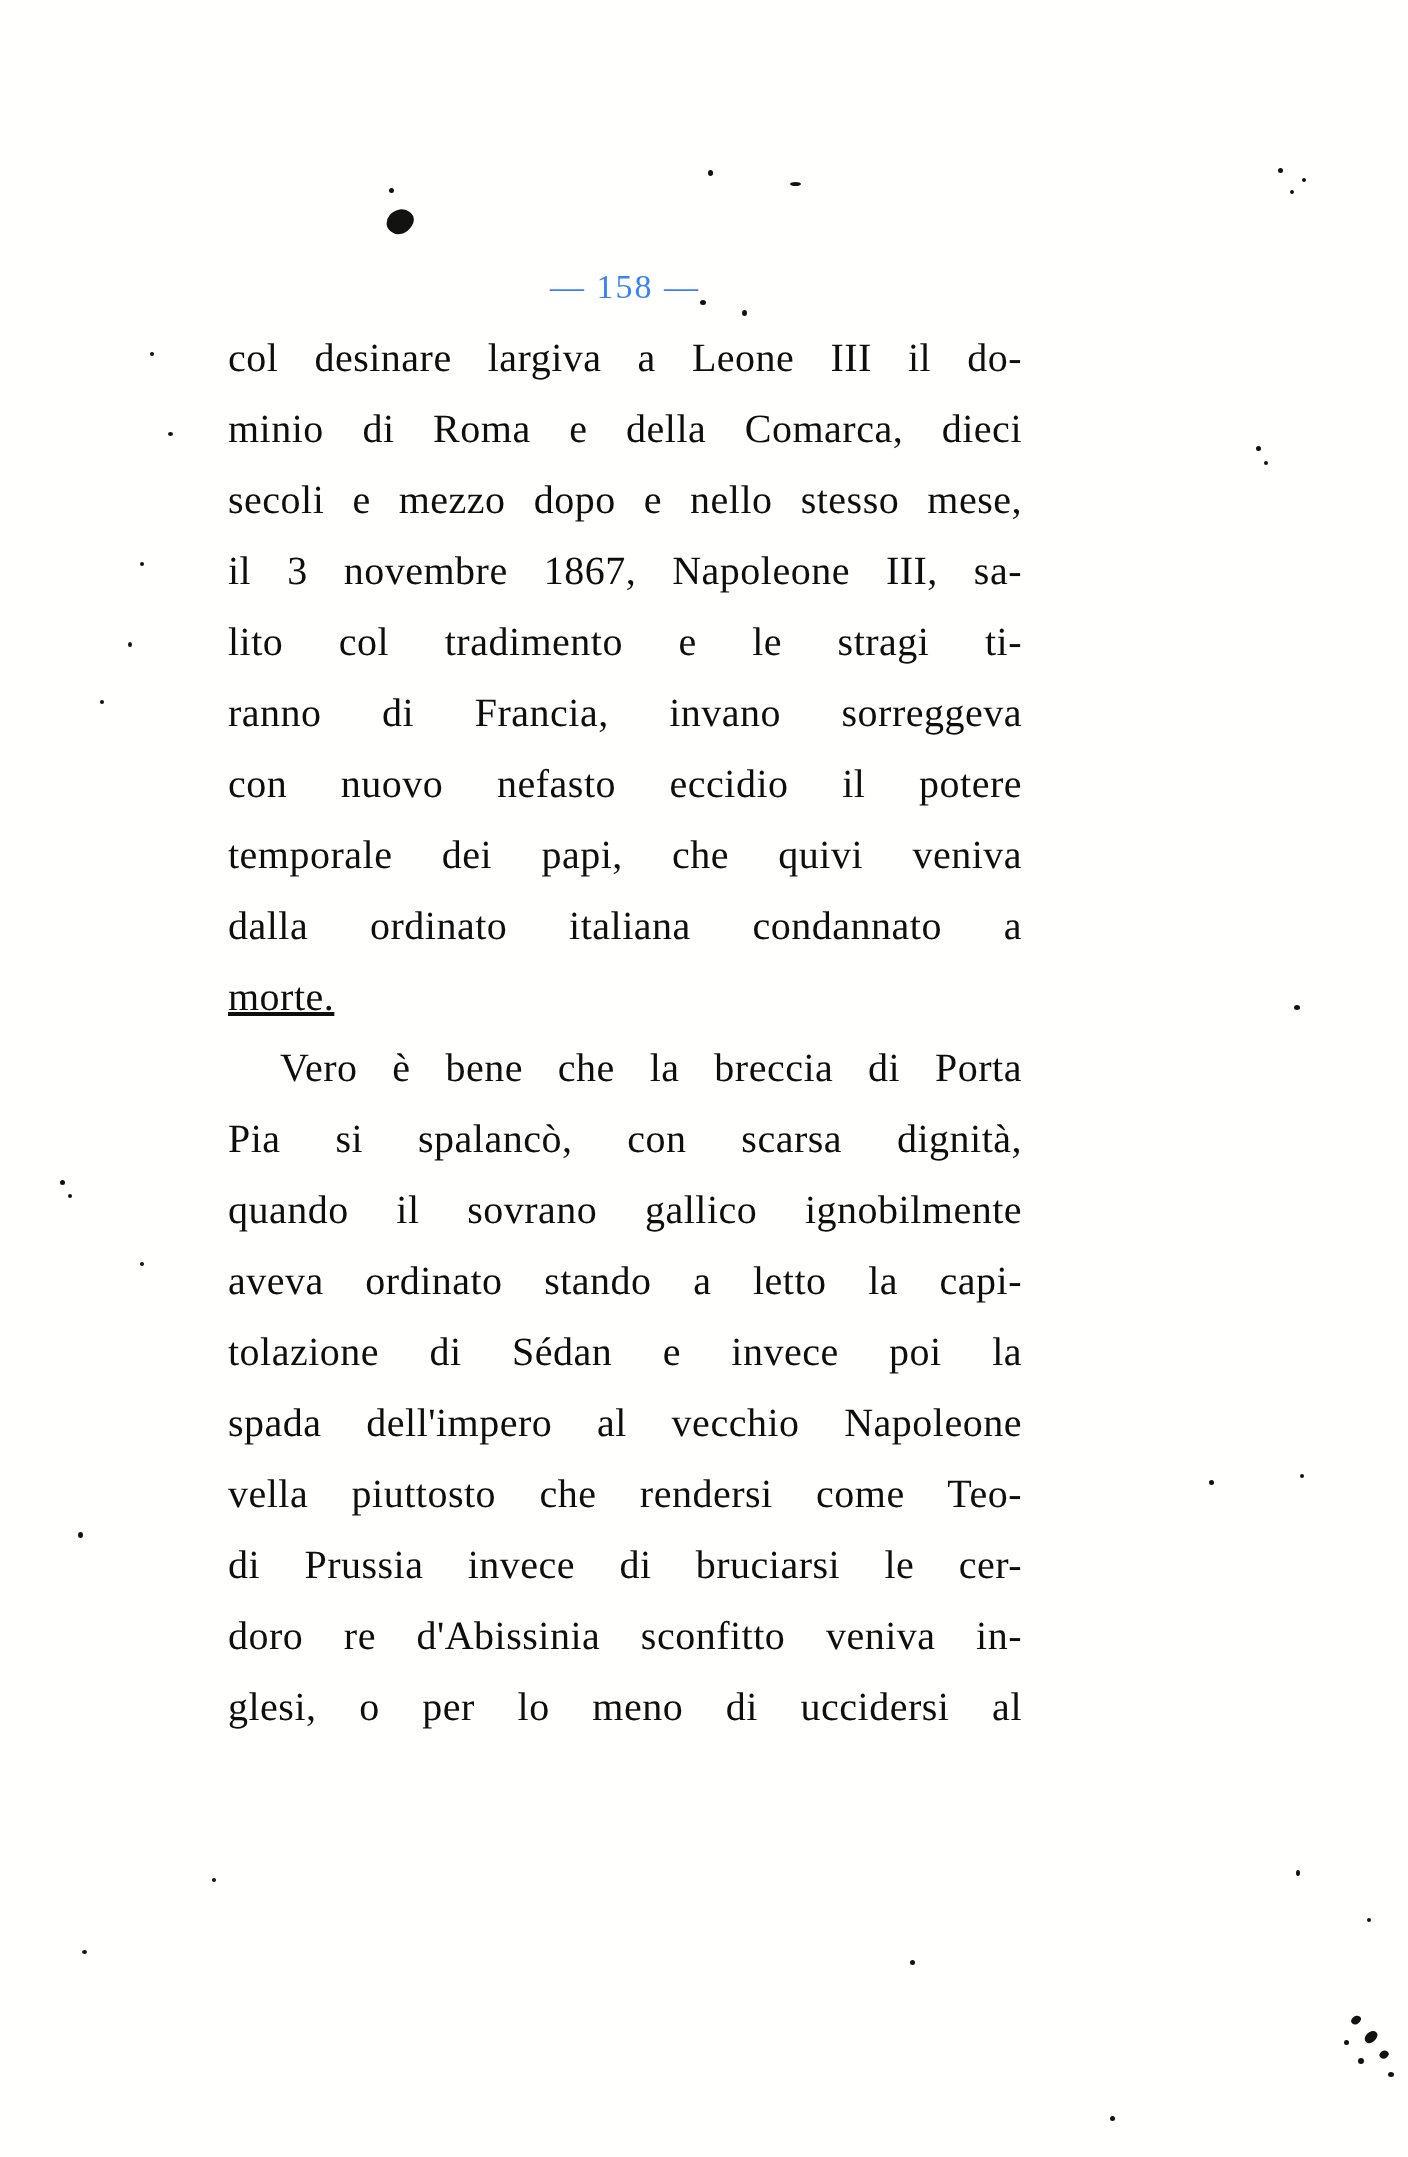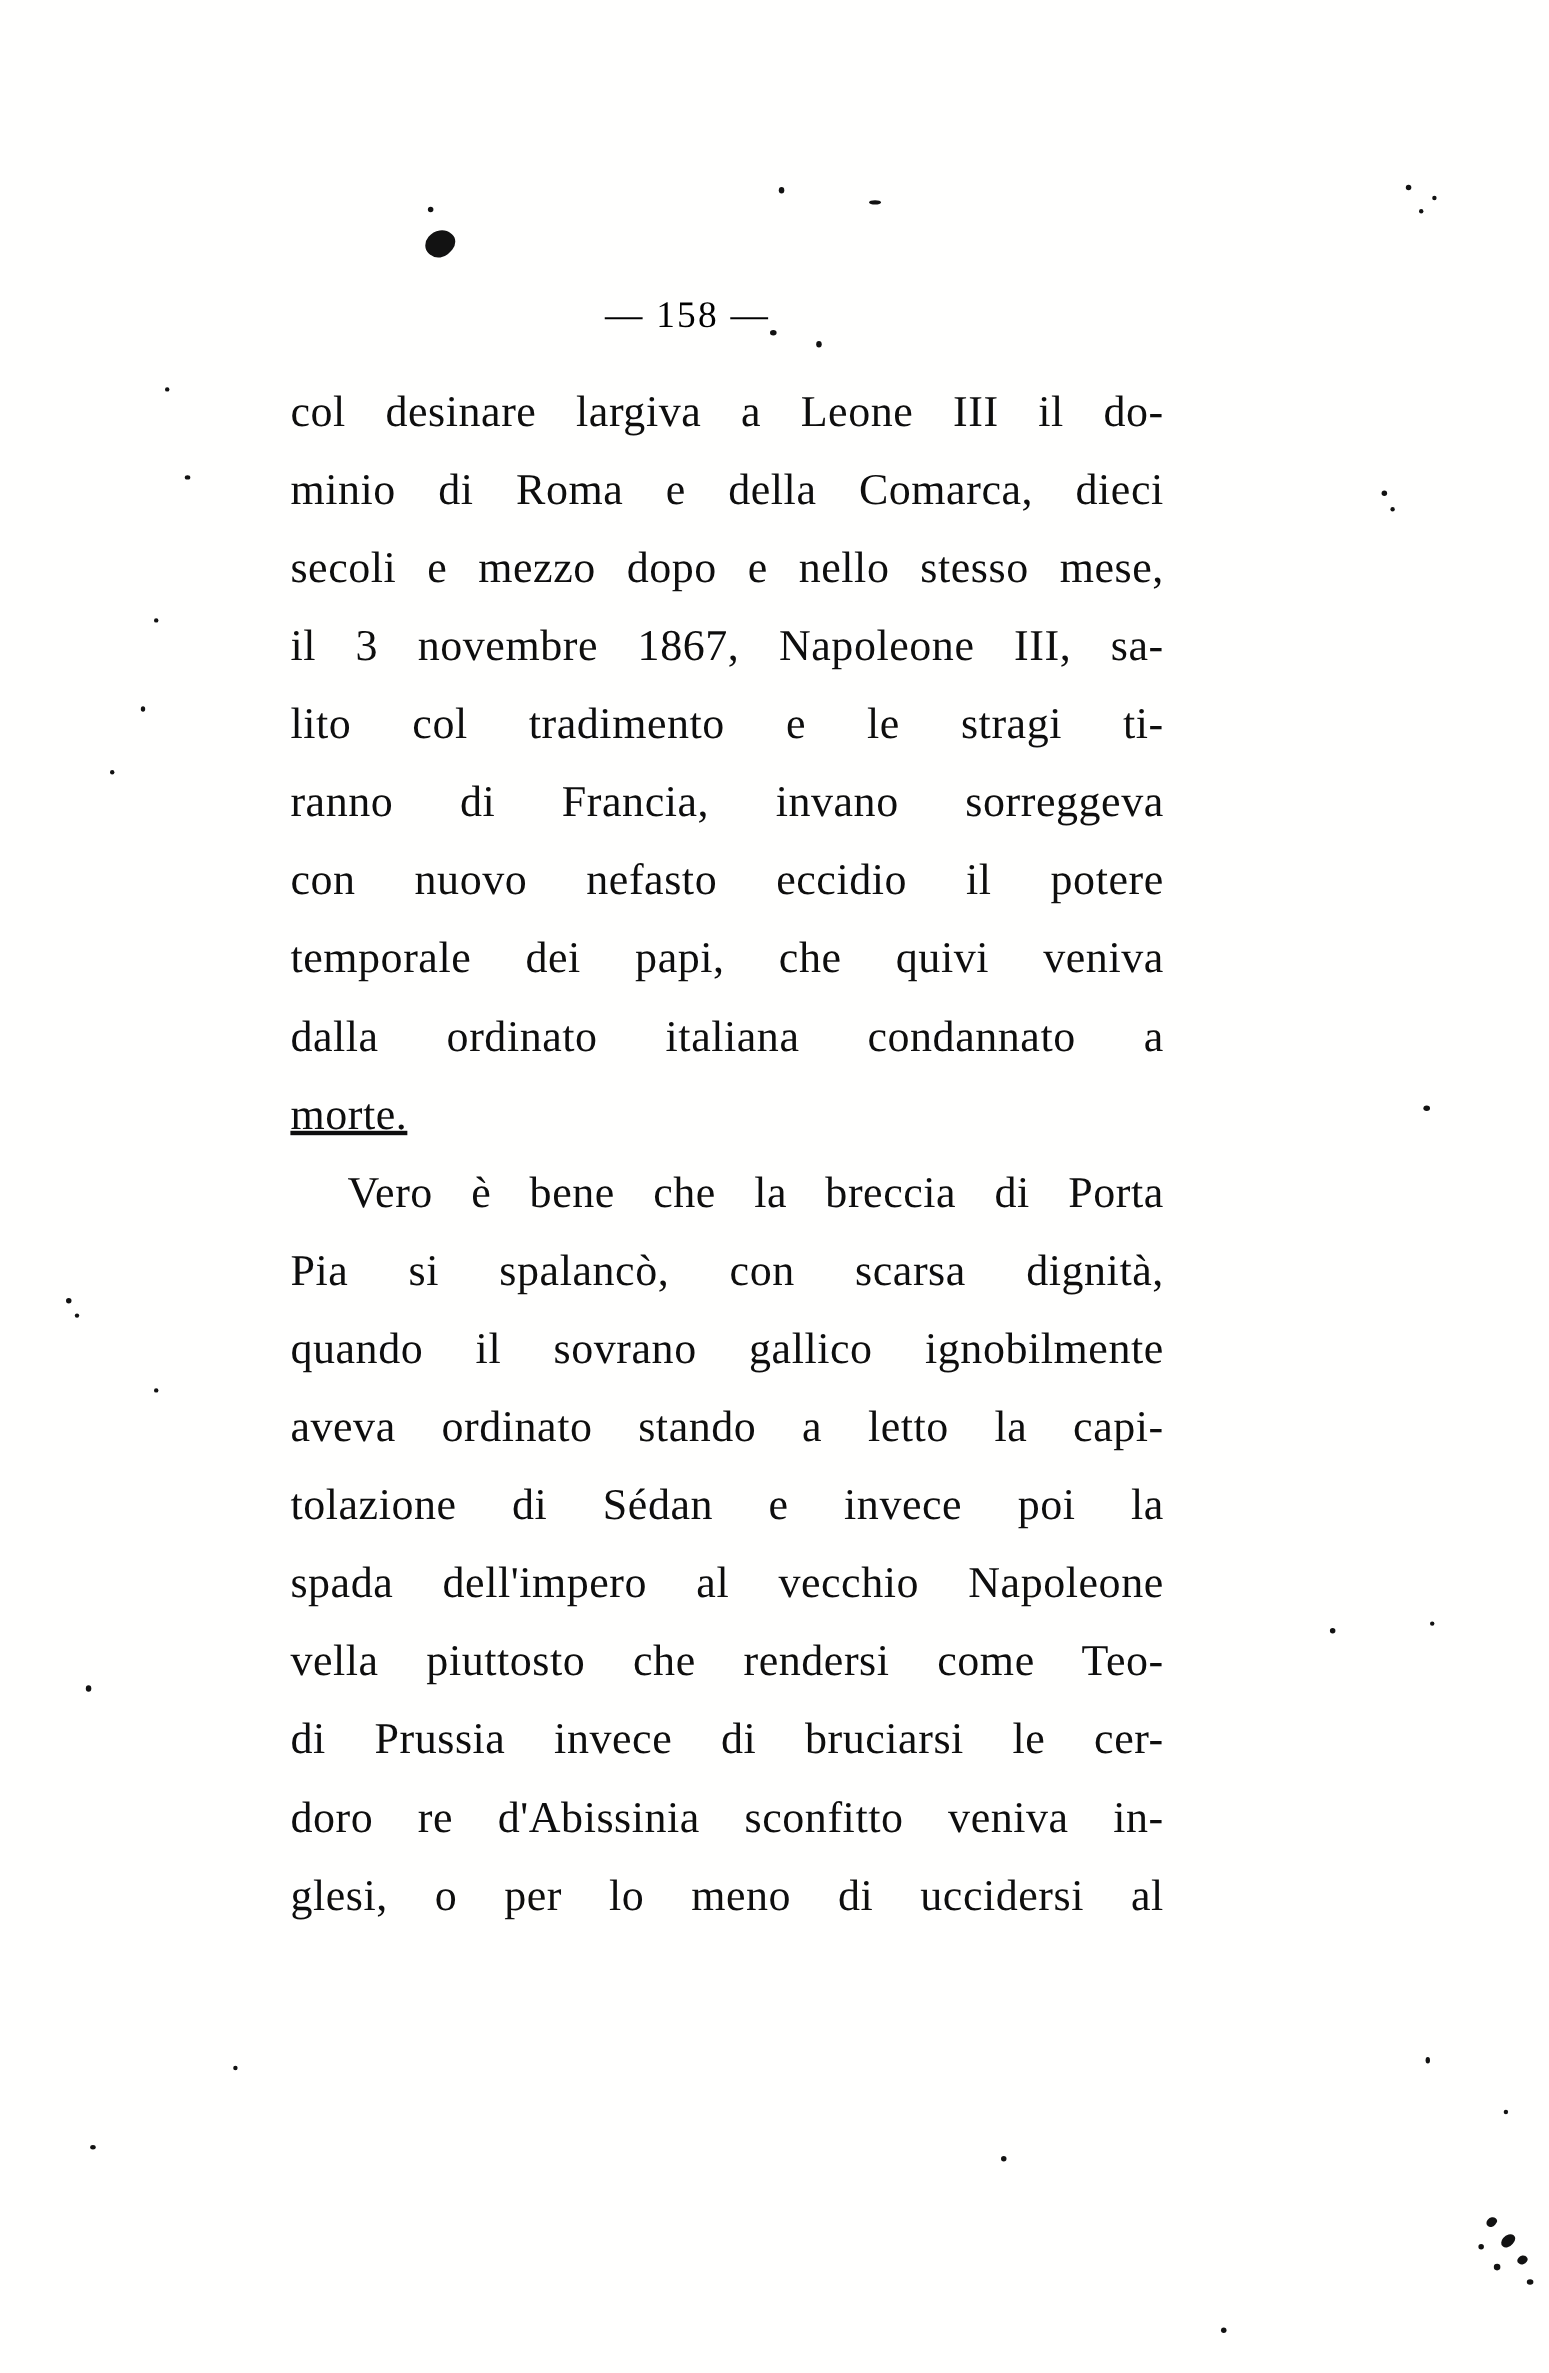--- a/index.html
+++ b/index.html
@@ -16,29 +16,28 @@
     color: #0d0d0d;
   }
   .page-header {
     position: absolute;
     left: 228px;
     top: 268px;
     width: 794px;
     text-align: center;
     font-size: 34px;
     letter-spacing: 2px;
-    color: #000000;
+    color: #3b82f6;
     white-space: pre;
   }
   .text-block {
     position: absolute;
     left: 228px;
-    top: 338px;
+    top: 322px;
     width: 794px;
-    margin-left: 36px;
   }
   .text-line {
     height: 71px;
     line-height: 71px;
     font-size: 40px;
     letter-spacing: 0.5px;
     white-space: normal;
     color: #0e0e0e;
     text-rendering: geometricPrecision;
   }

